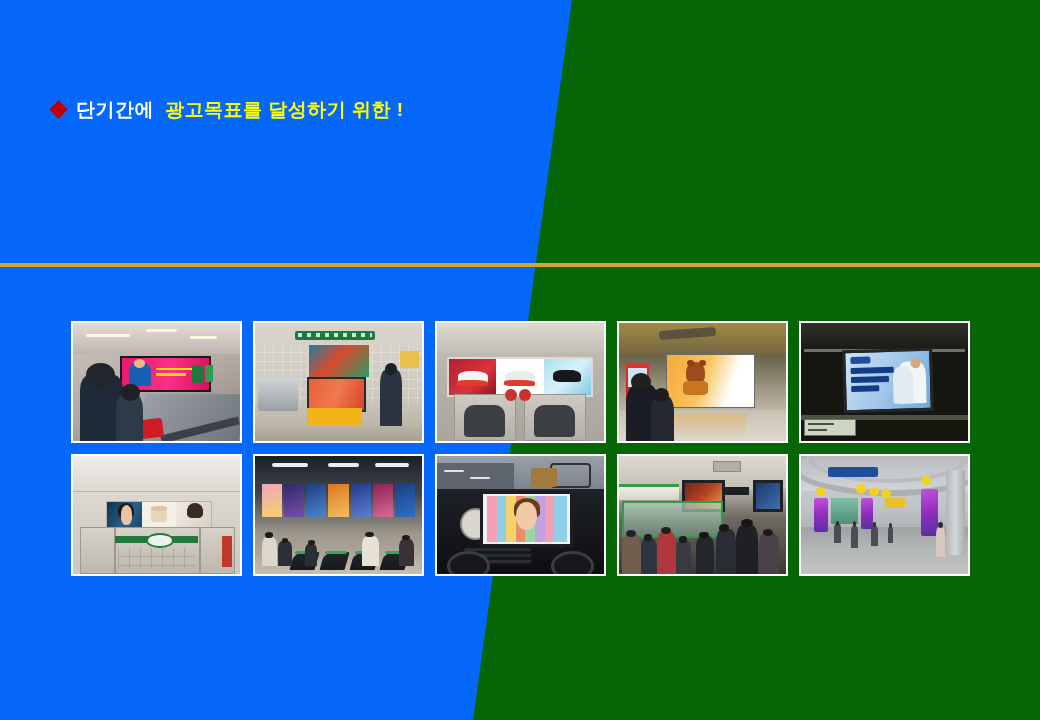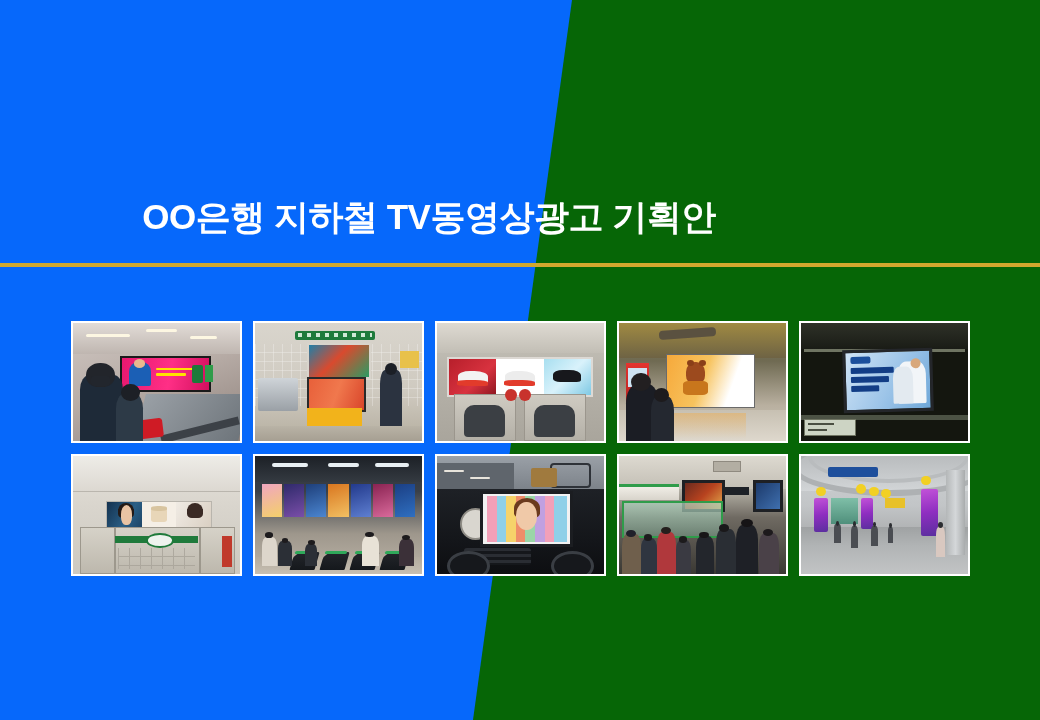--- a/index.html
+++ b/index.html
@@ -654,22 +654,26 @@
 </style>
 </head>
 <body>
 
 <div id="slide">
 
   <div class="bg-blue"></div>
   <div class="bg-green"></div>
   <div class="gold-rule"></div>
 
-
-  <div class="main-title">OO은행 지하철 TV동영상광고 기획안</div>
+  <div class="subtitle-row">
+    <span class="diamond"></span>
+    <span class="subtitle-text sub-white">단기간에</span>
+    <span class="subtitle-text sub-yellow">광고목표를 달성하기 위한 !</span>
+  </div>
+
 
   <div class="grid">
 
     <div class="photo">
       <div class="scene p1">
         <div class="wall"></div>
           <div class="ceil"></div>
         <div class="tube" style="left:8%;top:9%;width:26%;"></div>
         <div class="tube" style="left:44%;top:5%;width:18%;"></div>
         <div class="tube" style="left:70%;top:11%;width:16%;"></div>

